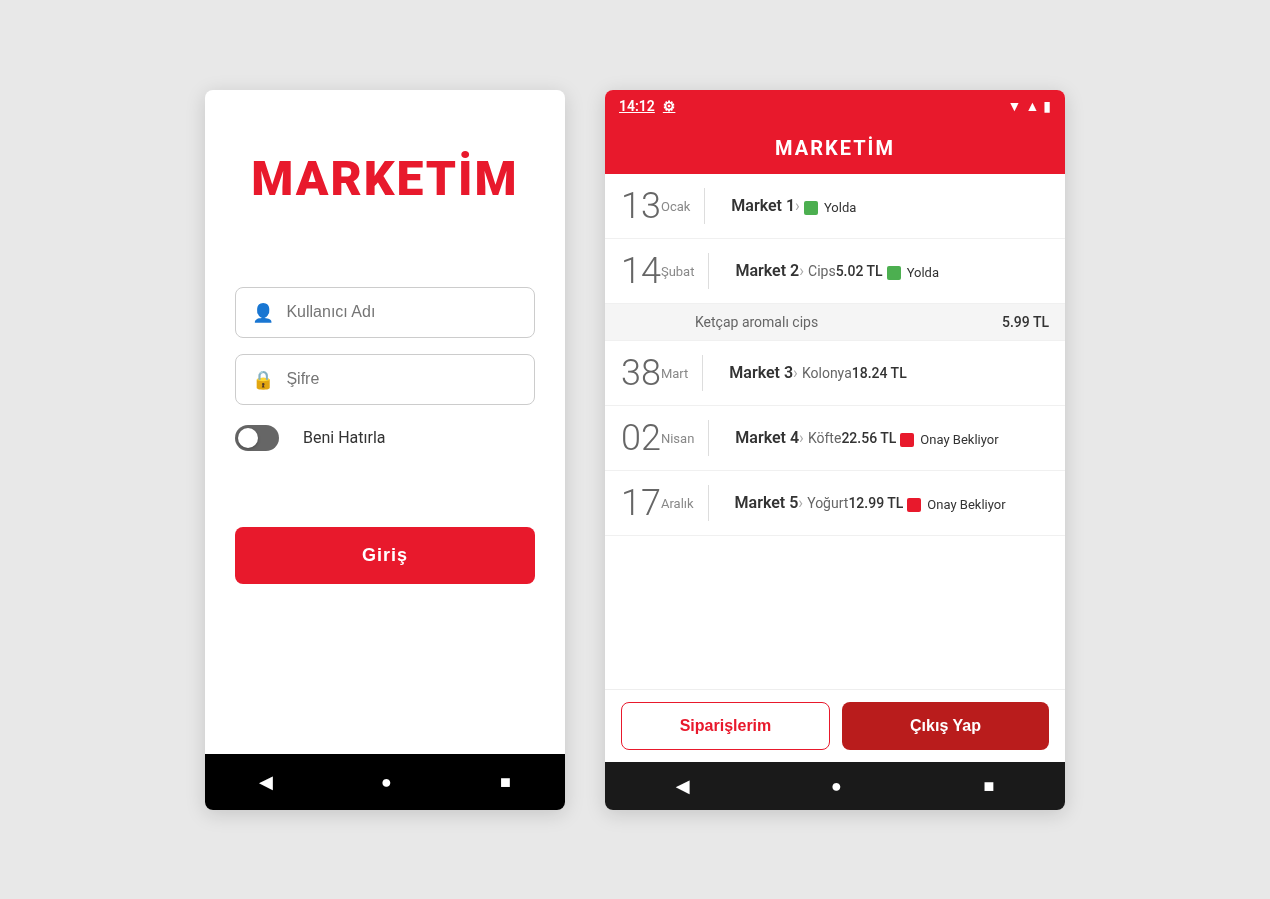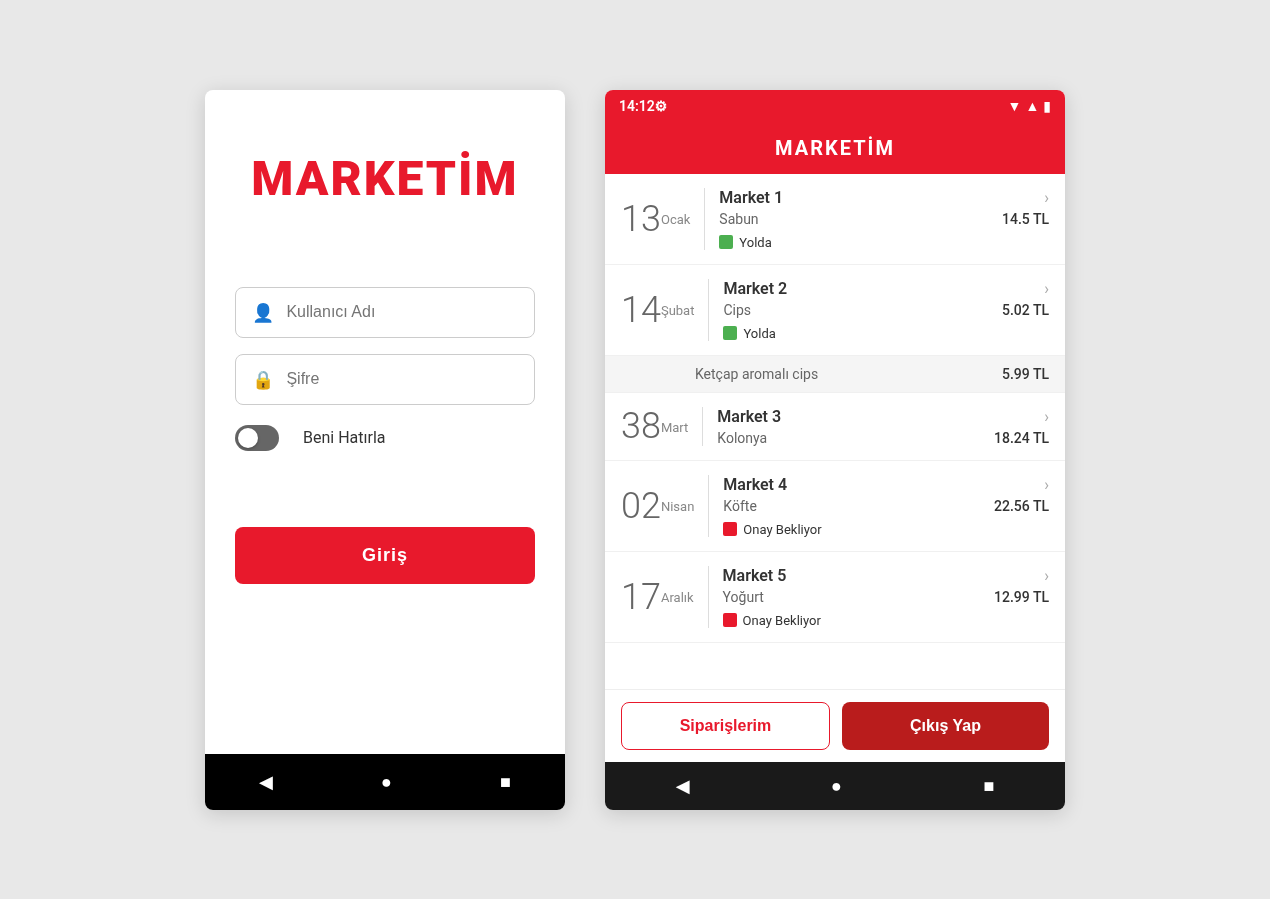--- a/index.html
+++ b/index.html
@@ -156,23 +156,25 @@
       display: flex;
       align-items: center;
       justify-content: space-between;
       padding: 6px 14px;
       height: 32px;
     }
 
     .status-left {
       display: flex;
       align-items: center;
+      gap: 8px;
       color: white;
       font-size: 14px;
       font-weight: 600;
+      text-decoration: underline;
     }
 
     .status-right {
       display: flex;
       align-items: center;
       gap: 4px;
       color: white;
       font-size: 14px;
     }
 
@@ -227,22 +229,23 @@
 
     .date-month {
       font-size: 13px;
       color: #888;
       margin-top: 2px;
     }
 
     .order-details {
       flex: 1;
       display: flex;
-      flex-direction: column;
+      flex-direction: row;
       gap: 4px;
+      margin-left: 12px;
     }
 
     .order-top-row {
       display: flex;
       justify-content: space-between;
       align-items: center;
     }
 
     .market-name {
       font-size: 16px;
@@ -395,24 +398,20 @@
     <div class="order-item">
       <div class="date-section">
         <span class="date-day">13</span>
         <span class="date-month">Ocak</span>
       </div>
       <div class="order-details">
         <div class="order-top-row">
           <span class="market-name">Market 1</span>
           <span class="chevron">›</span>
         </div>
-        <div class="order-top-row">
-          <span class="product-name">Sabun</span>
-          <span class="price">14.5 TL</span>
-        </div>
         <div class="status-badge">
           <div class="status-dot green"></div>
           <span class="status-text">Yolda</span>
         </div>
       </div>
     </div>
 
     <div class="order-item">
       <div class="date-section">
         <span class="date-day">14</span>

